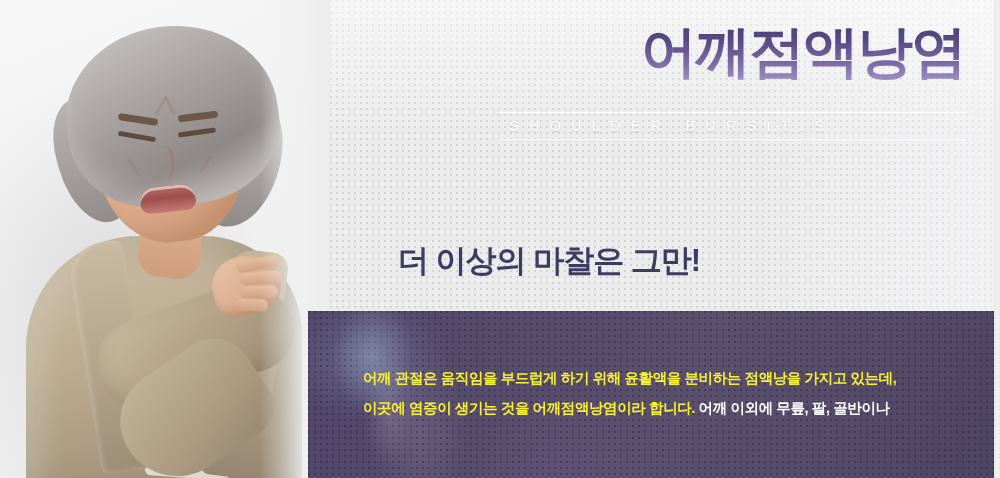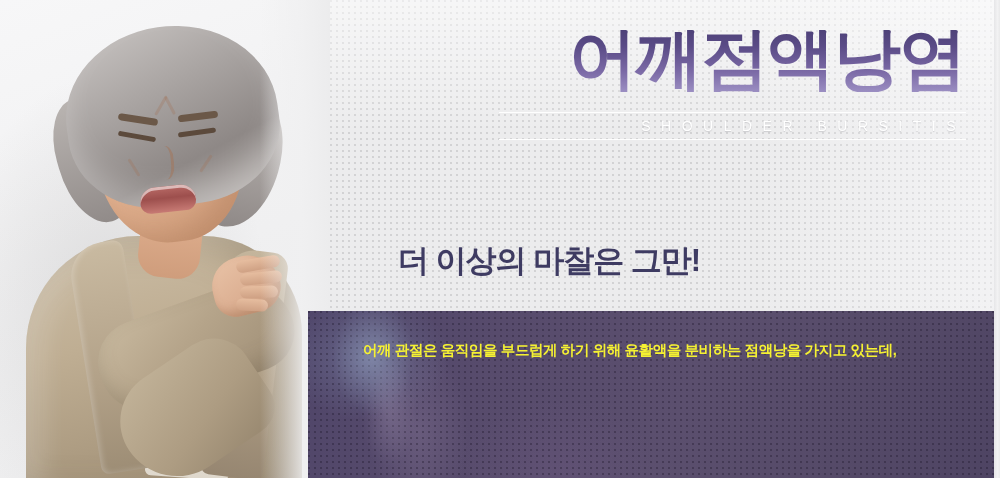--- a/index.html
+++ b/index.html
@@ -180,39 +180,39 @@
     transform:rotate(-10deg);
   }
   .photo-fade {
     position:absolute; right:0; top:0; width:70px; height:478px;
     background:linear-gradient(90deg, rgba(240,240,241,0) 0%, rgba(240,240,241,0.85) 60%, #ececed 100%);
   }
 
   
   .title {
     position:absolute; right:35px; top:24px;
-    font-size:68px; font-weight:bold; line-height:1;
+    font-size:56px; font-weight:bold; line-height:1;
     letter-spacing:-2px;
     background:linear-gradient(180deg,#4a3f74 0%, #5a4b86 32%, #7b6aa6 70%, #9b8ec2 100%);
     -webkit-background-clip:text; background-clip:text;
     -webkit-text-fill-color:transparent; color:transparent;
     white-space:nowrap;
     margin-left:12px;
   }
 
   
   .subtitle-wrap {
     position:absolute; left:499px; top:112px; width:467px;
     border-top:1px solid rgba(255,255,255,0.92);
     border-bottom:1px solid rgba(255,255,255,0.92);
     height:28px;
   }
   .subtitle {
     position:absolute; left:0; right:0; top:0; height:26px;
-    line-height:26px; text-align:right;
+    line-height:26px; text-align:left;
     color:#ffffff; font-size:14px; font-weight:400;
     letter-spacing:10.5px; text-indent:10.5px;
     white-space:nowrap;
     text-shadow:0 1px 1px rgba(140,140,145,0.35);
   }
 
   
   .tagline {
     position:absolute; left:362px; top:240px;
     font-size:31px; font-weight:bold; color:#3e3b62;
@@ -239,21 +239,21 @@
     position:absolute; left:22px; top:-14px; width:86px; height:120px;
     background:radial-gradient(ellipse at 50% 50%, rgba(168,190,220,0.38) 0%, rgba(168,190,220,0.0) 68%);
     filter:blur(2px);
   }
   .panel-glow2 {
     position:absolute; left:54px; top:46px; width:54px; height:110px;
     background:radial-gradient(ellipse at 50% 50%, rgba(200,185,215,0.22) 0%, rgba(200,185,215,0.0) 70%);
     filter:blur(3px);
   }
   .panel-text {
-    position:absolute; left:55px; top:24px; width:600px;
+    position:absolute; left:55px; top:52px; width:600px;
     font-size:14.5px; font-weight:bold; line-height:30px;
     letter-spacing:-0.4px;
     color:#ffffff;
   }
   .hl { color:#f5f132; }
   .panel-text p { white-space:nowrap; }
 </style>
 </head>
 <body>
 
@@ -310,17 +310,20 @@
 
   <div class="panel">
     <div class="panel-dots"></div>
     <div class="panel-glow"></div>
     <div class="panel-glow2"></div>
 
     <div class="panel-text">
       <p>
         <span class="hl">어깨 관절은 움직임을 부드럽게 하기 위해 윤활액을 분비하는 점액낭을 가지고 있는데,</span>
       </p>
+      <p>
+        <span class="hl">이곳에 염증이 생기는 것을 어깨점액낭염이라 합니다.</span><span> 어깨 이외에 무릎, 팔, 골반이나</span>
+      </p>
     </div>
   </div>
 
   <div class="right-strip"></div>
 </div>
 
 </body></html>

